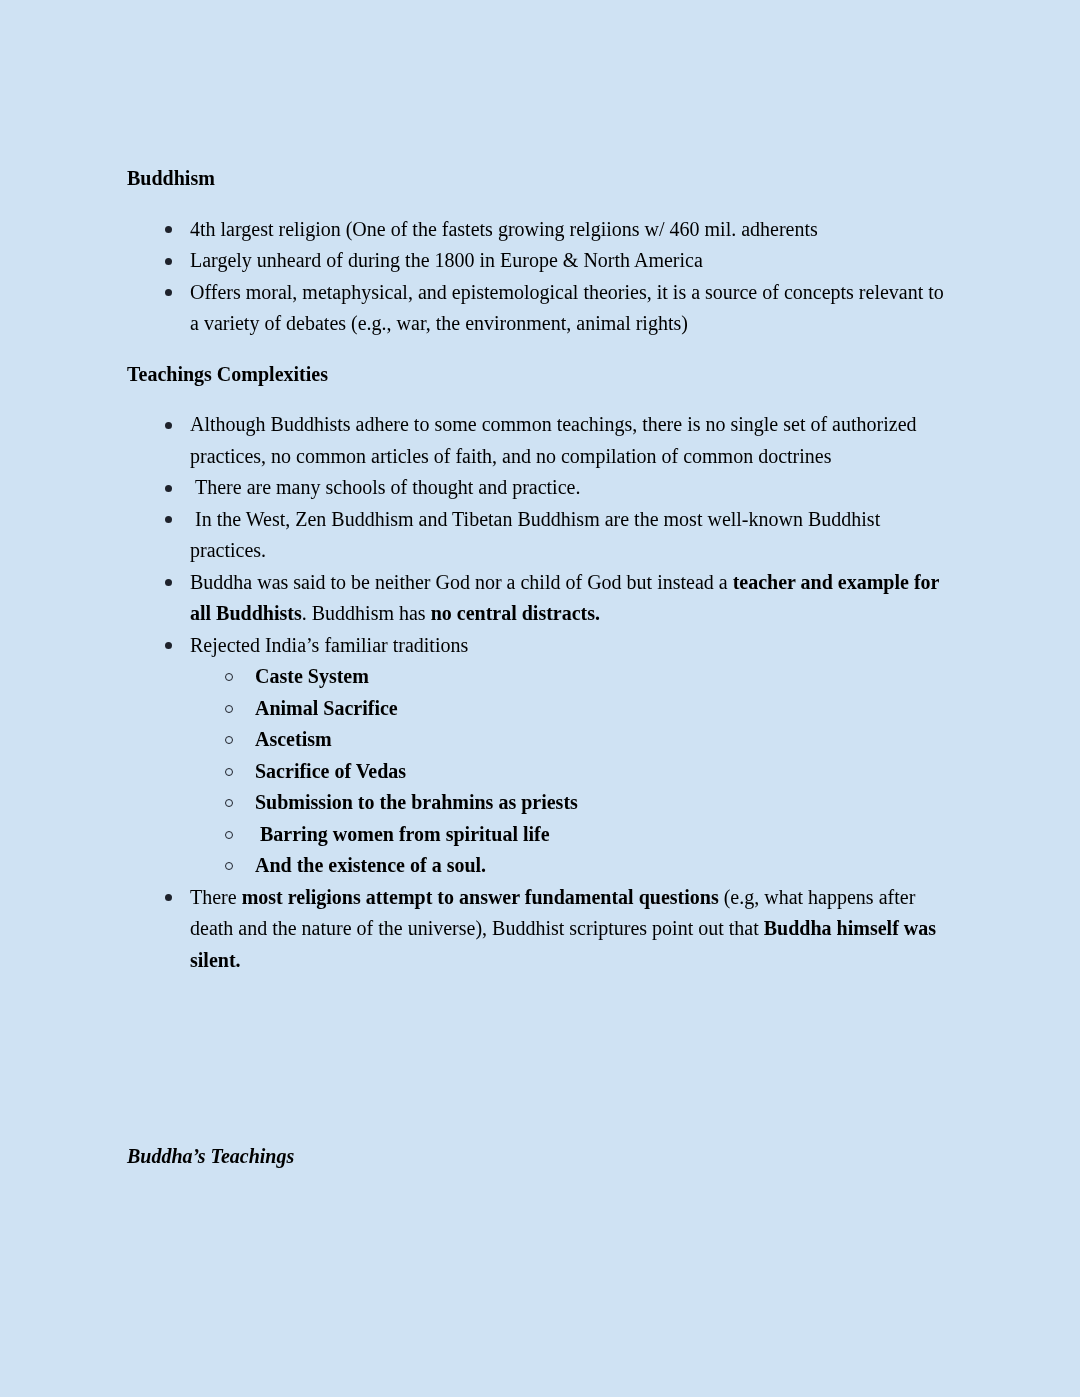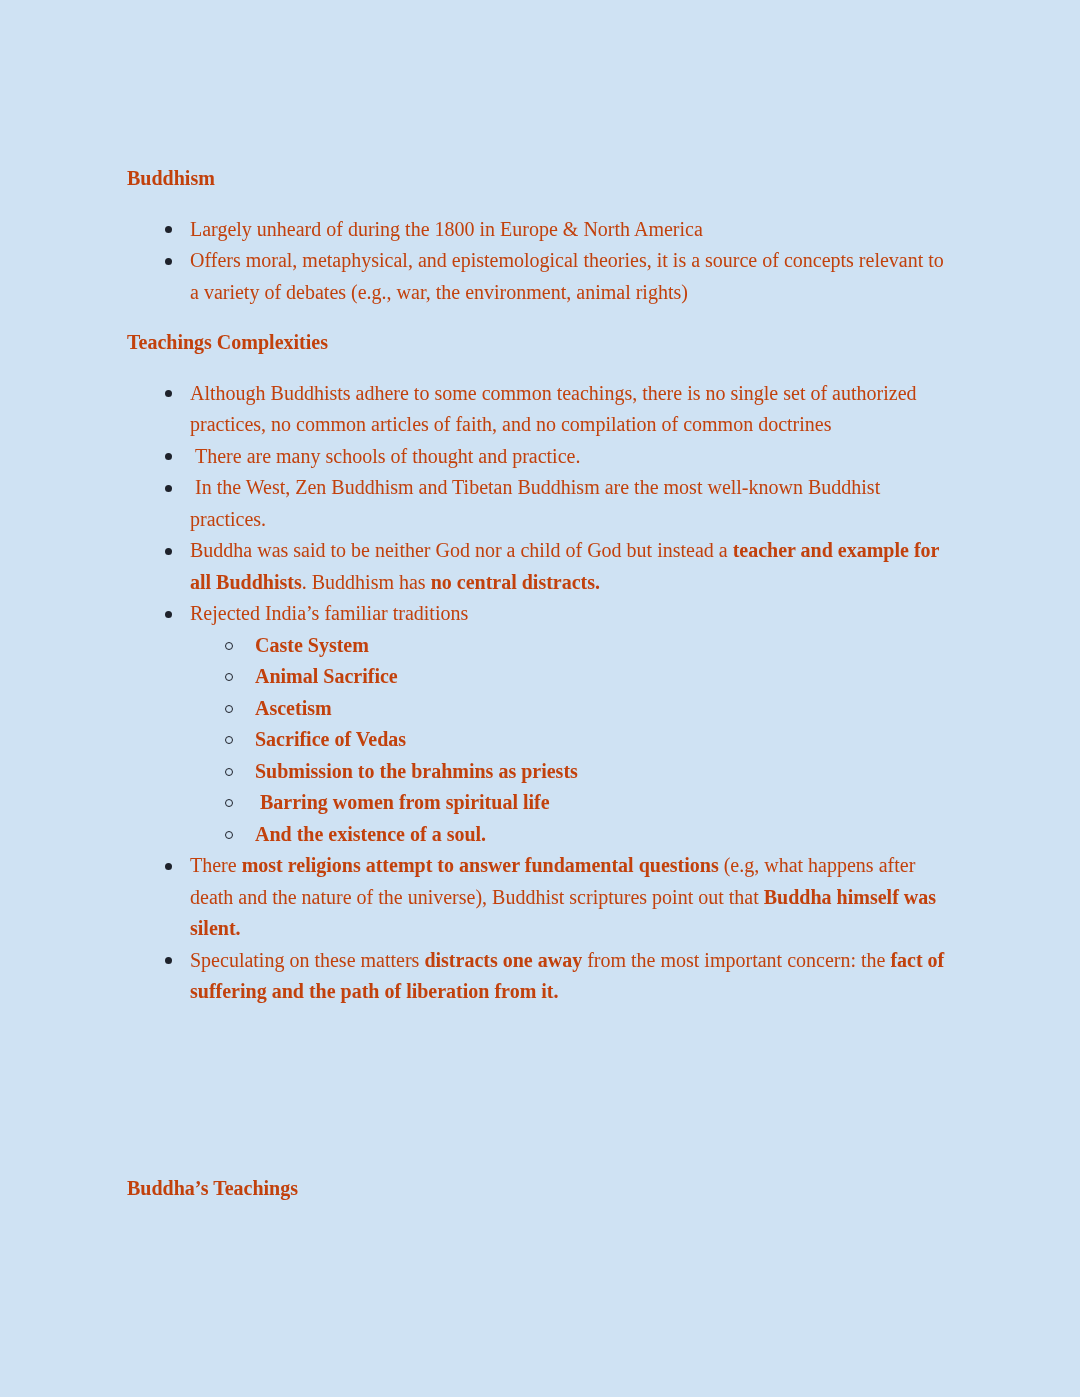--- a/index.html
+++ b/index.html
@@ -1,35 +1,35 @@
 <!DOCTYPE html>
 <html><head>
 <meta charset="utf-8">
 <style>
   html, body { margin: 0; padding: 0; }
   .page {
     position: relative;
     width: 1080px;
     height: 1397px;
     background: #cfe2f3;
-    color: #c2410c;
+    color: #000000;
     font-family: "Liberation Serif", "DejaVu Serif", serif;
     font-size: 20px;
     line-height: 31.5px;
     overflow: hidden;
   }
   .content { padding: 163px 127px 0 127px; }
   .heading {
     font-size: 20px;
     line-height: 31.5px;
     font-weight: bold;
     margin: 19px 0;
   }
   .heading.first { margin-top: 0; }
-  .heading.last { margin-top: 165px; margin-bottom: 4px; }
+  .heading.last { margin-top: 165px; margin-bottom: 4px; font-style: italic; }
   ul.list { list-style: none; margin: 0; padding: 0; }
   ul.list li {
     position: relative;
     white-space: pre-wrap;
   }
   li.l1 { padding-left: 63px; }
   li.l1::before {
     content: "";
     position: absolute;
     left: 38px;
@@ -56,39 +56,39 @@
 </style>
 </head>
 <body>
 
 <div class="page">
   <div class="content">
 
     <div class="heading first">Buddhism</div>
 
     <ul class="list">
+      <li class="l1"><span>4th largest religion (One of the fastets growing relgiions w/ 460 mil. adherents</span></li>
       <li class="l1"><span>Largely unheard of during the 1800 in Europe &amp; North America</span></li>
       <li class="l1"><span>Offers moral, metaphysical, and epistemological theories, it is a source of concepts relevant to a variety of debates (e.g., war, the environment, animal rights)</span></li>
     </ul>
 
     <div class="heading">Teachings Complexities</div>
 
     <ul class="list">
       <li class="l1"><span>Although Buddhists adhere to some common teachings, there is no single set of authorized practices, no common articles of faith, and no compilation of common doctrines</span></li>
       <li class="l1"><span> There are many schools of thought and practice.</span></li>
       <li class="l1"><span> In the West, Zen Buddhism and Tibetan Buddhism are the most well-known Buddhist practices.</span></li>
       <li class="l1"><span>Buddha was said to be neither God nor a child of God but instead a </span><b>teacher and example for all Buddhists</b><span>. Buddhism has </span><b>no central distracts.</b></li>
       <li class="l1"><span>Rejected India’s familiar traditions</span></li>
       <li class="l2"><span>Caste System</span></li>
       <li class="l2"><span>Animal Sacrifice</span></li>
       <li class="l2"><span>Ascetism</span></li>
       <li class="l2"><span>Sacrifice of Vedas</span></li>
       <li class="l2"><span>Submission to the brahmins as priests</span></li>
       <li class="l2"><span> Barring women from spiritual life</span></li>
       <li class="l2"><span>And the existence of a soul.</span></li>
       <li class="l1"><span>There </span><b>most religions attempt to answer fundamental questions</b><span> (e.g, what happens after death and the nature of the universe), Buddhist scriptures point out that </span><b>Buddha himself was silent.</b></li>
-      <li class="l1"><span>Speculating on these matters </span><b>distracts one away</b><span> from the most important concern: the </span><b>fact of suffering and the path of liberation from it.</b></li>
     </ul>
 
     <div class="heading last">Buddha’s Teachings</div>
 
   </div>
 </div>
 
 </body></html>

